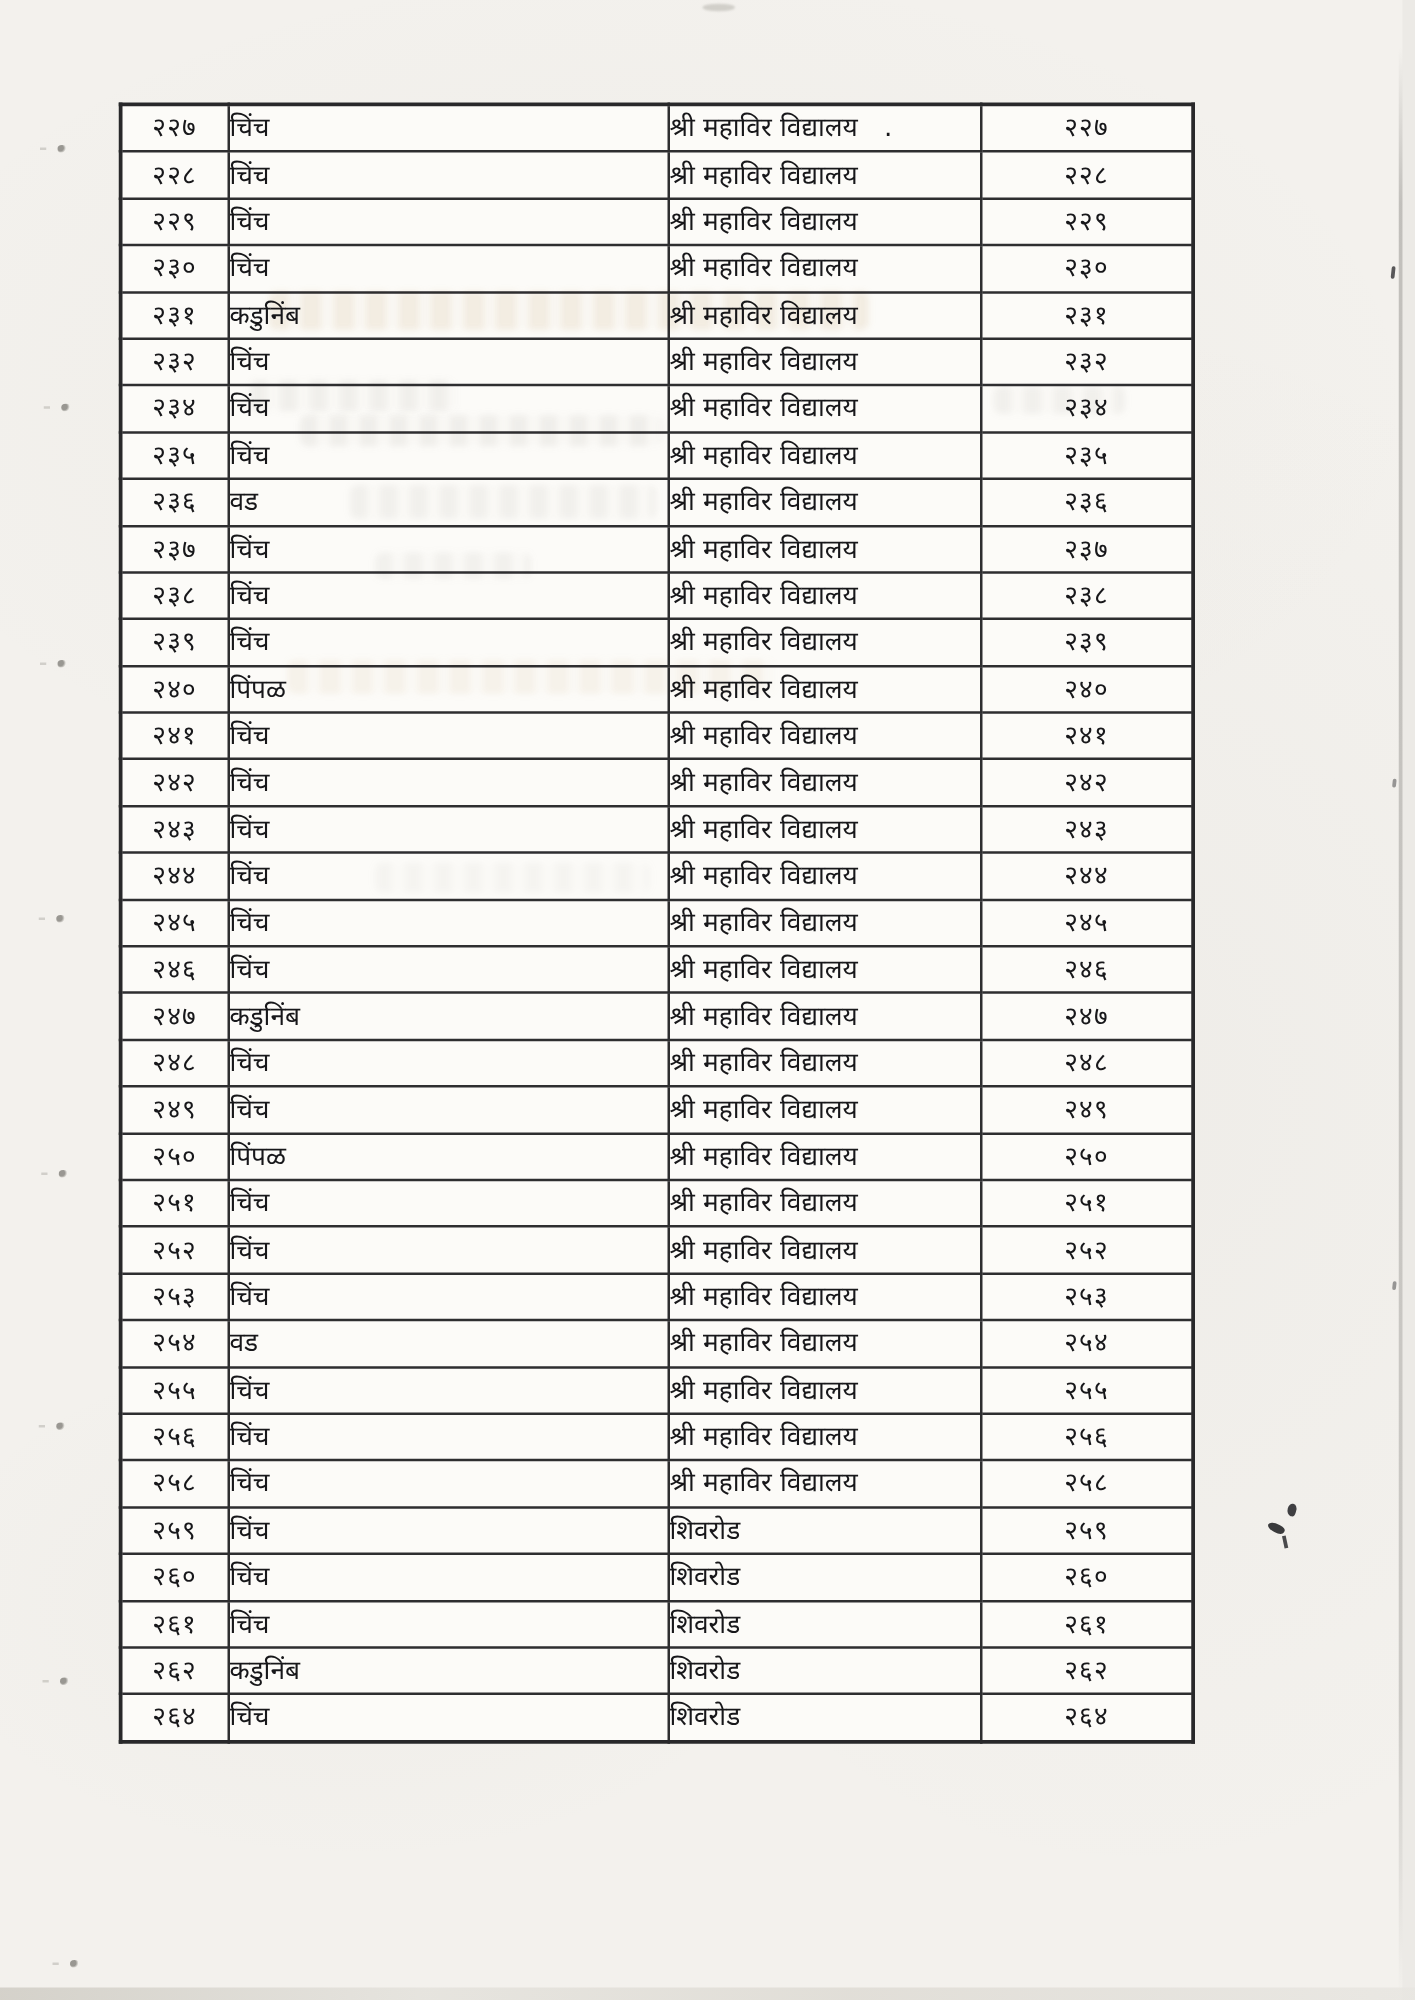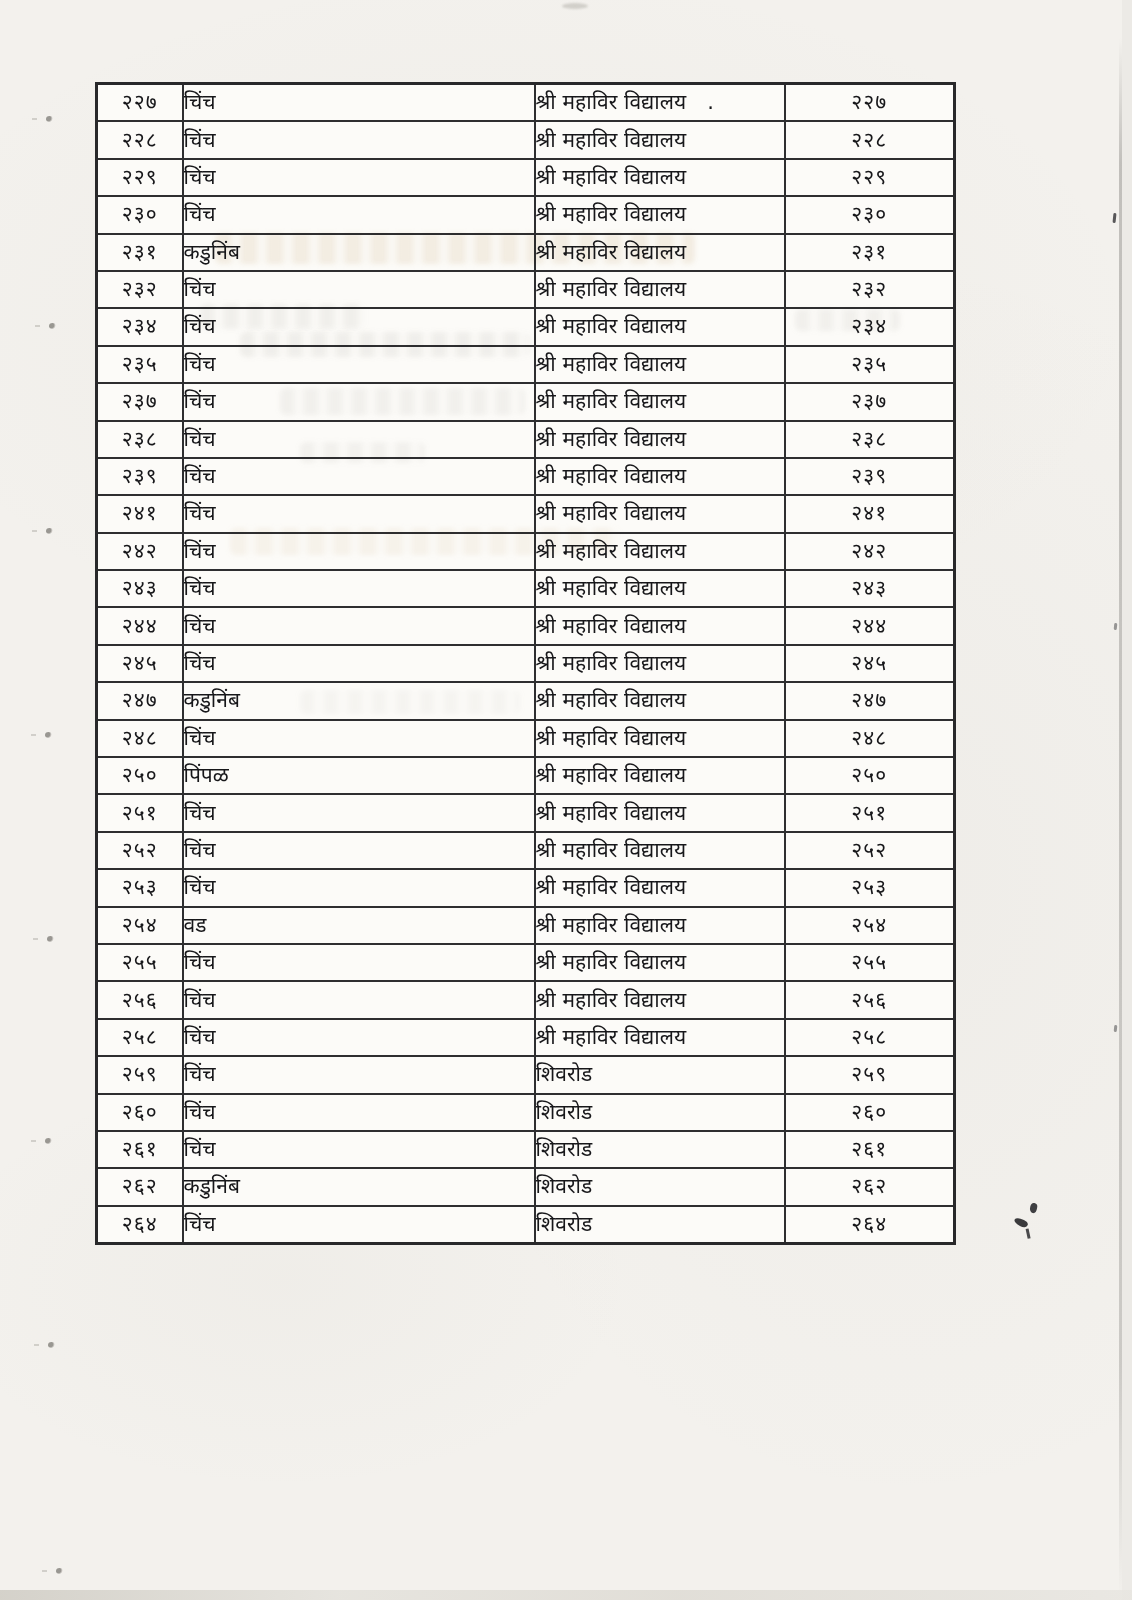--- a/index.html
+++ b/index.html
@@ -201,20 +201,26 @@
     <td class="c-sr2">२३४</td>
   </tr>
 
   <tr class="tree-row">
     <td class="c-sr">२३५</td>
     <td class="c-tree">चिंच</td>
     <td class="c-loc">श्री महाविर विद्यालय</td>
     <td class="c-sr2">२३५</td>
   </tr>
 
+  <tr class="tree-row">
+    <td class="c-sr">२३६</td>
+    <td class="c-tree">वड</td>
+    <td class="c-loc">श्री महाविर विद्यालय</td>
+    <td class="c-sr2">२३६</td>
+  </tr>
 
   <tr class="tree-row">
     <td class="c-sr">२३७</td>
     <td class="c-tree">चिंच</td>
     <td class="c-loc">श्री महाविर विद्यालय</td>
     <td class="c-sr2">२३७</td>
   </tr>
 
   <tr class="tree-row">
     <td class="c-sr">२३८</td>
@@ -223,20 +229,26 @@
     <td class="c-sr2">२३८</td>
   </tr>
 
   <tr class="tree-row">
     <td class="c-sr">२३९</td>
     <td class="c-tree">चिंच</td>
     <td class="c-loc">श्री महाविर विद्यालय</td>
     <td class="c-sr2">२३९</td>
   </tr>
 
+  <tr class="tree-row">
+    <td class="c-sr">२४०</td>
+    <td class="c-tree">पिंपळ</td>
+    <td class="c-loc">श्री महाविर विद्यालय</td>
+    <td class="c-sr2">२४०</td>
+  </tr>
 
   <tr class="tree-row">
     <td class="c-sr">२४१</td>
     <td class="c-tree">चिंच</td>
     <td class="c-loc">श्री महाविर विद्यालय</td>
     <td class="c-sr2">२४१</td>
   </tr>
 
   <tr class="tree-row">
     <td class="c-sr">२४२</td>
@@ -259,35 +271,47 @@
     <td class="c-sr2">२४४</td>
   </tr>
 
   <tr class="tree-row">
     <td class="c-sr">२४५</td>
     <td class="c-tree">चिंच</td>
     <td class="c-loc">श्री महाविर विद्यालय</td>
     <td class="c-sr2">२४५</td>
   </tr>
 
+  <tr class="tree-row">
+    <td class="c-sr">२४६</td>
+    <td class="c-tree">चिंच</td>
+    <td class="c-loc">श्री महाविर विद्यालय</td>
+    <td class="c-sr2">२४६</td>
+  </tr>
 
   <tr class="tree-row">
     <td class="c-sr">२४७</td>
     <td class="c-tree">कडुनिंब</td>
     <td class="c-loc">श्री महाविर विद्यालय</td>
     <td class="c-sr2">२४७</td>
   </tr>
 
   <tr class="tree-row">
     <td class="c-sr">२४८</td>
     <td class="c-tree">चिंच</td>
     <td class="c-loc">श्री महाविर विद्यालय</td>
     <td class="c-sr2">२४८</td>
   </tr>
 
+  <tr class="tree-row">
+    <td class="c-sr">२४९</td>
+    <td class="c-tree">चिंच</td>
+    <td class="c-loc">श्री महाविर विद्यालय</td>
+    <td class="c-sr2">२४९</td>
+  </tr>
 
   <tr class="tree-row">
     <td class="c-sr">२५०</td>
     <td class="c-tree">पिंपळ</td>
     <td class="c-loc">श्री महाविर विद्यालय</td>
     <td class="c-sr2">२५०</td>
   </tr>
 
   <tr class="tree-row">
     <td class="c-sr">२५१</td>

